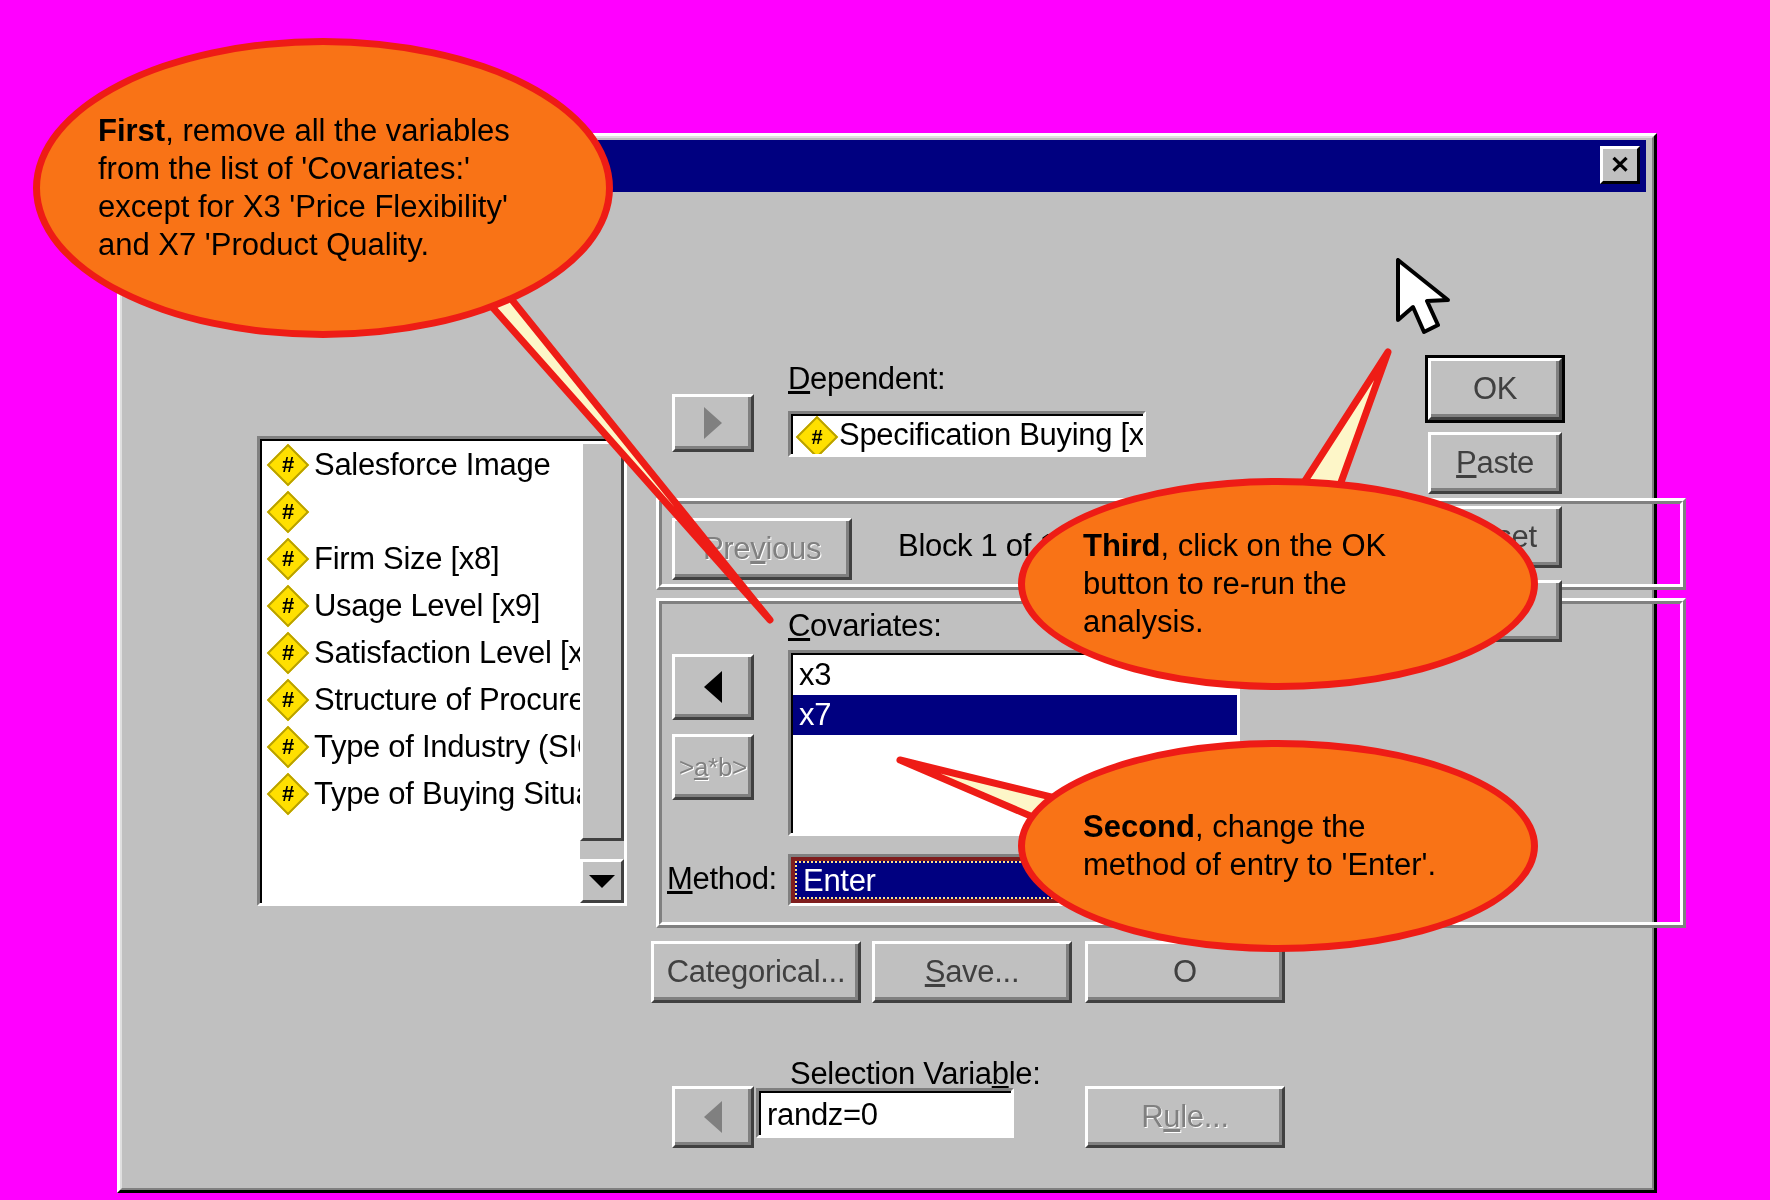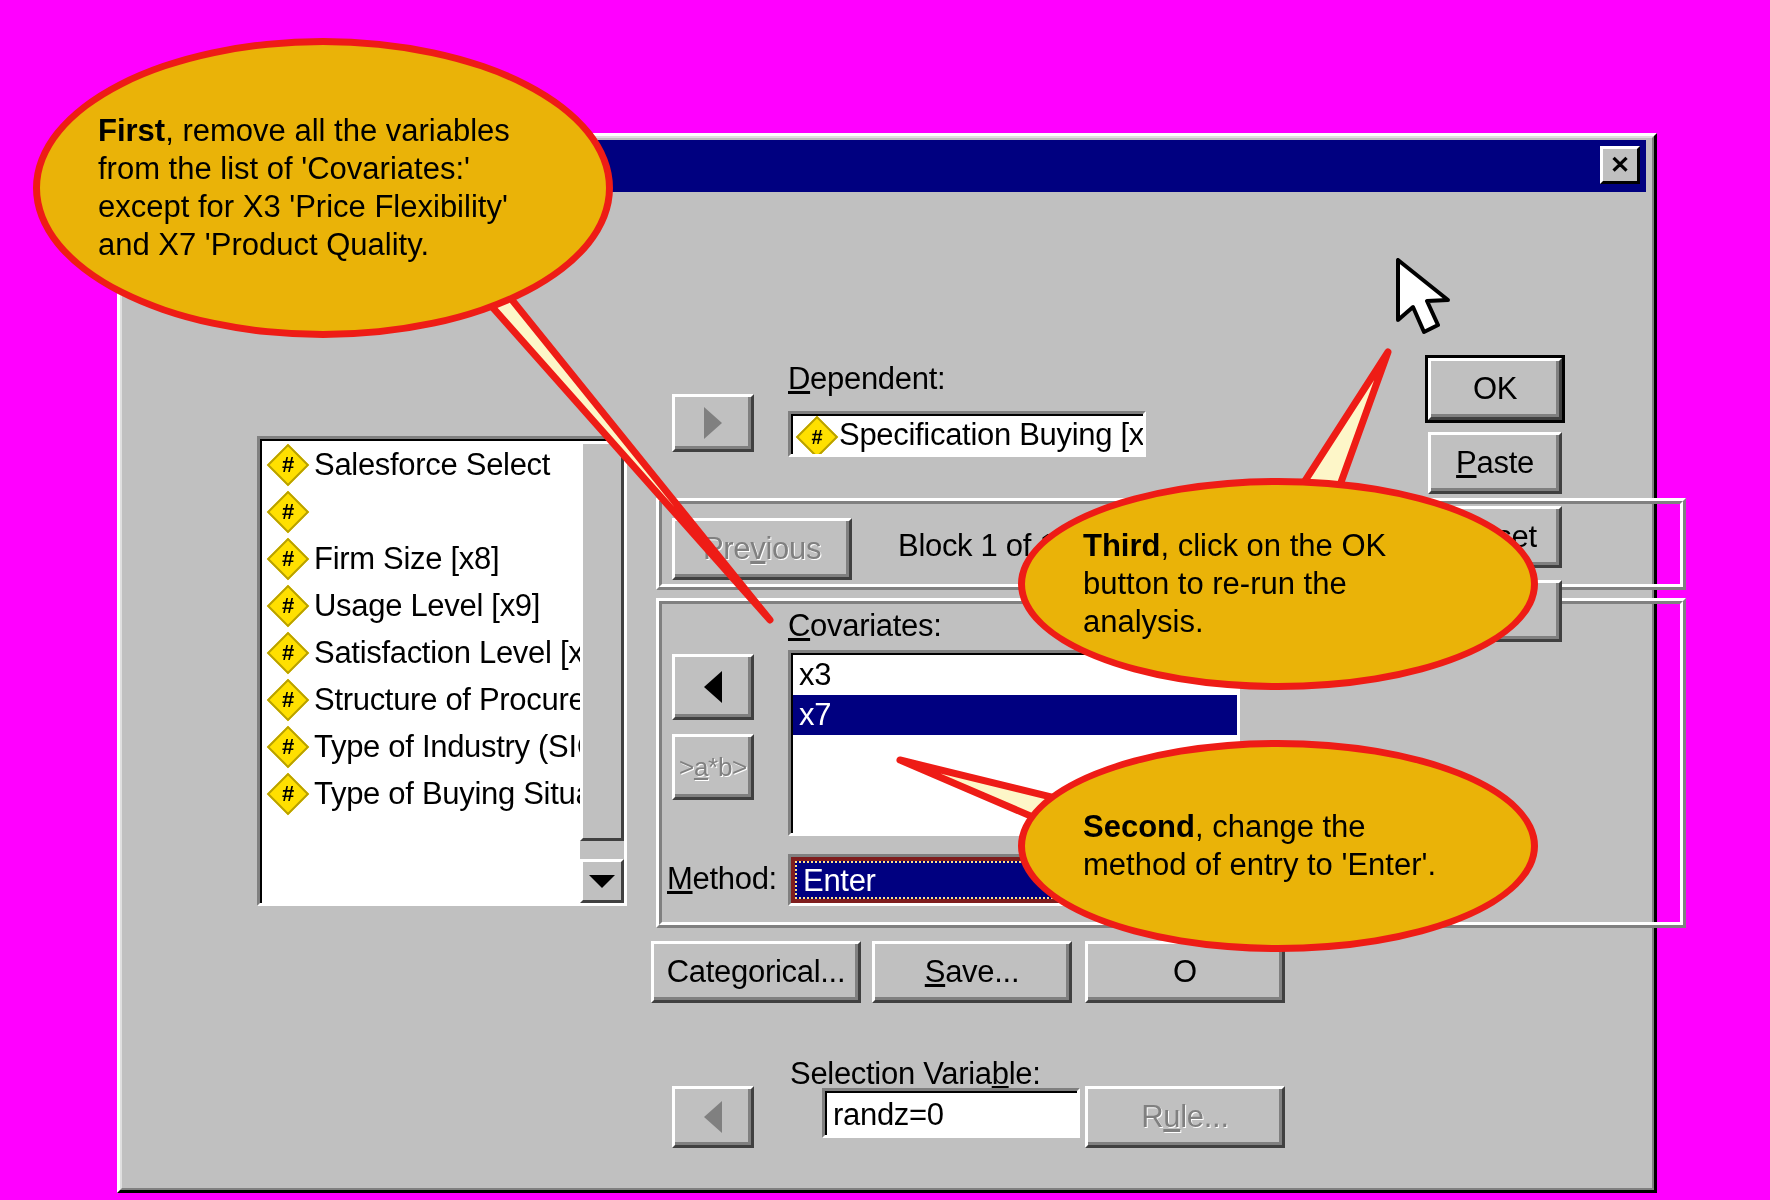--- a/index.html
+++ b/index.html
@@ -70,21 +70,21 @@
     background: #c0c0c0;
     border-top: 3px solid #ffffff;
     border-left: 3px solid #ffffff;
     border-right: 3px solid #404040;
     border-bottom: 3px solid #404040;
     box-shadow: inset -3px -3px 0 #808080;
     box-sizing: border-box;
     display: flex; align-items: center; justify-content: center;
     font-family: "Liberation Sans", sans-serif;
     font-size: 31px;
-    color: #000000;
+    color: #404040;
     white-space: nowrap;
     letter-spacing: -0.3px;
   }
   .btn.disabled { color: #808080; text-shadow: 1px 1px 0 #ffffff; }
   .btn.default {
     border-top: 3px solid #ffffff;
     border-left: 3px solid #ffffff;
     outline: 3px solid #000000;
     outline-offset: 0px;
   }
@@ -222,21 +222,21 @@
     border-left: 3px solid #ffffff;
     border-right: 3px solid #404040;
     border-bottom: 3px solid #404040;
     box-sizing:border-box;
     display:flex; align-items:center; justify-content:center;
   }
 
   
   .callout {
     position: absolute;
-    background: #eab308;
+    background: #f97316;
     border: 7px solid #ee1c16;
     border-radius: 50% / 50%;
     box-sizing: border-box;
     display: flex; align-items: center;
     padding: 0 58px;
     z-index: 40;
   }
   .callout p {
     margin: 0;
     font-size: 31px;
@@ -264,21 +264,21 @@
       </div>
     </div>
 
     <div class="field varlist">
       <div class="field-in">
         <div style="position:absolute;left:0;top:0;right:44px;bottom:0;overflow:hidden;">
           <div class="varitem">
               <span class="vicon">
                 <span>#</span>
               </span>
-              <span>Salesforce Select</span>
+              <span>Salesforce Image</span>
             </div>
           <div class="varitem">
               <span class="vicon">
                 <span>#</span>
               </span>
             </div>
           <div class="varitem">
               <span class="vicon">
                 <span>#</span>
               </span>
@@ -394,21 +394,21 @@
     <div class="btn" style="left:965px; top:805px; width:200px; height:62px;">
       <span>O</span>
     </div>
 
     <div class="label" style="left:670px; top:920px;">
       Selection Varia<span class="u">b</span>le:
     </div>
     <div class="btn" style="left:552px; top:950px; width:82px; height:62px;">
       <span class="tri-l-dis"></span>
     </div>
-    <div class="field" style="left:702px; top:952px; width:258px; height:50px;">
+    <div class="field" style="left:636px; top:952px; width:258px; height:50px;">
       <div class="field-in">
         <div style="font-size:31px;padding:4px 0 0 6px;letter-spacing:-0.3px;">randz=0</div>
       </div>
     </div>
     <div class="btn disabled" style="left:965px; top:950px; width:200px; height:62px;">
       <span>R<span class="u">u</span>le...</span>
     </div>
 
     <div class="btn default" style="left:1308px; top:222px; width:134px; height:62px;">
       <span>OK</span>

